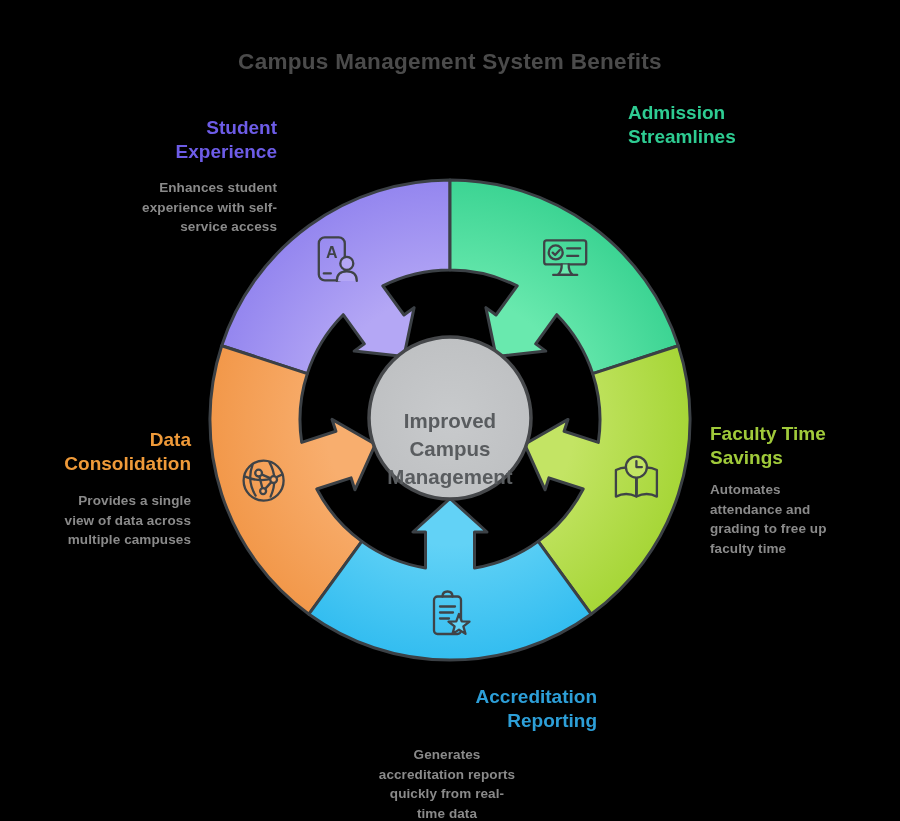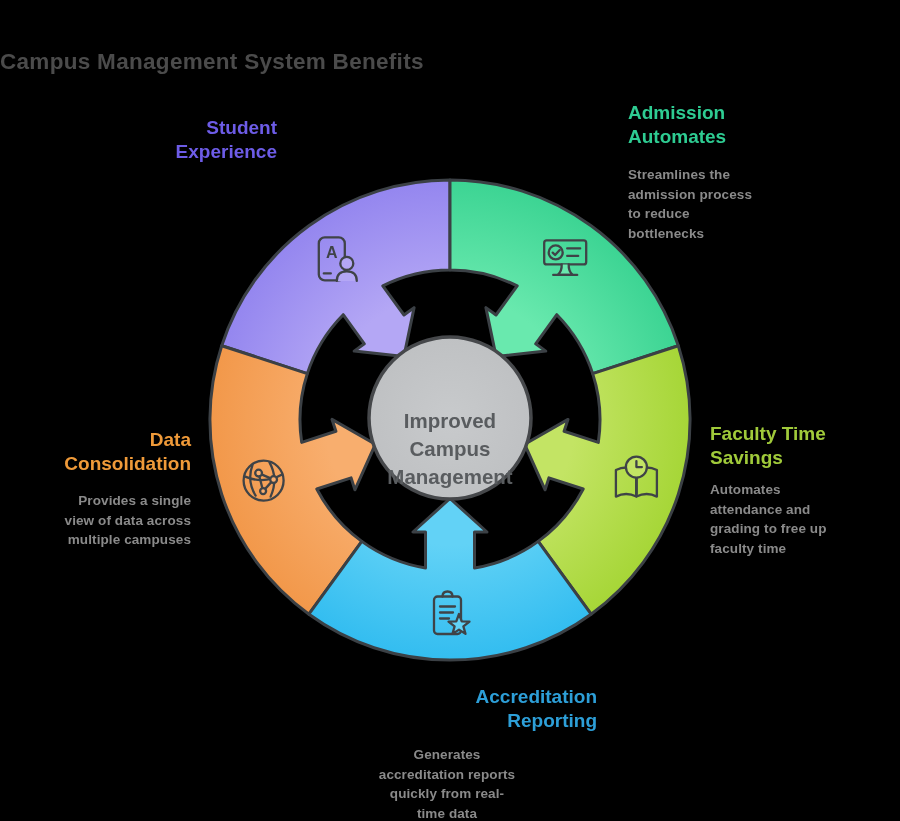--- a/index.html
+++ b/index.html
@@ -1,21 +1,21 @@
 <!DOCTYPE html>
 <html><head>
 <meta charset="utf-8">
 <style>
   html,body{margin:0;padding:0;background:#000;}
   .stage{
     position:relative;width:900px;height:821px;background:#000;overflow:hidden;
     font-family:"Liberation Sans",sans-serif;
   }
   .page-title{
-    position:absolute;left:0;right:0;top:49px;text-align:left;
+    position:absolute;left:0;right:0;top:49px;text-align:center;
     font-size:22.5px;font-weight:bold;letter-spacing:0.3px;
   }
   #diagram{position:absolute;left:0;top:0;}
   .benefit{position:absolute;}
   .benefit h3{
     margin:0;font-size:19px;font-weight:bold;line-height:24px;white-space:pre-line;
   }
   .benefit p{
     margin:14px 0 0;font-size:13.5px;font-weight:bold;line-height:19.5px;
     white-space:pre-line;letter-spacing:0.1px;
@@ -111,29 +111,28 @@
     <line x1="18" y1="24.5" x2="31" y2="24.5"></line>
     <line x1="18" y1="30.5" x2="27" y2="30.5"></line>
     <path d="M37 26 L39.7 33.3 L47.5 33.6 L41.4 38.4 L43.5 45.9 L37 41.6 L30.5 45.9 L32.6 38.4 L26.5 33.6 L34.3 33.3 Z" fill="#62d2f6"></path>
       </g>
       <circle cx="450" cy="418" r="81" fill="url(#grad-center)" stroke="#46484b" stroke-width="3.5"></circle>
     </svg>
 
   <div class="benefit" style="right:623px;top:116px;width:240px;text-align:right;">
     <h3 style="color: rgb(109, 92, 231);">Student
 Experience</h3>
+    <p style="color: rgb(138, 138, 138);">Enhances student
+experience with self-
+service access</p>
   </div>
 
   <div class="benefit" style="left:628px;top:101px;width:235px;">
     <h3 style="color: rgb(46, 204, 146);">Admission
-Automates</h3>
-    <p style="margin-top: 16px; color: rgb(138, 138, 138);">Streamlines the
-admission process
-to reduce
-bottlenecks</p>
+Streamlines</h3>
   </div>
 
   <div class="benefit" style="left:710px;top:422px;width:185px;">
     <h3 style="color: rgb(160, 202, 58);">Faculty Time
 Savings</h3>
     <p style="margin-top: 10px; color: rgb(138, 138, 138);">Automates
 attendance and
 grading to free up
 faculty time</p>
   </div>

